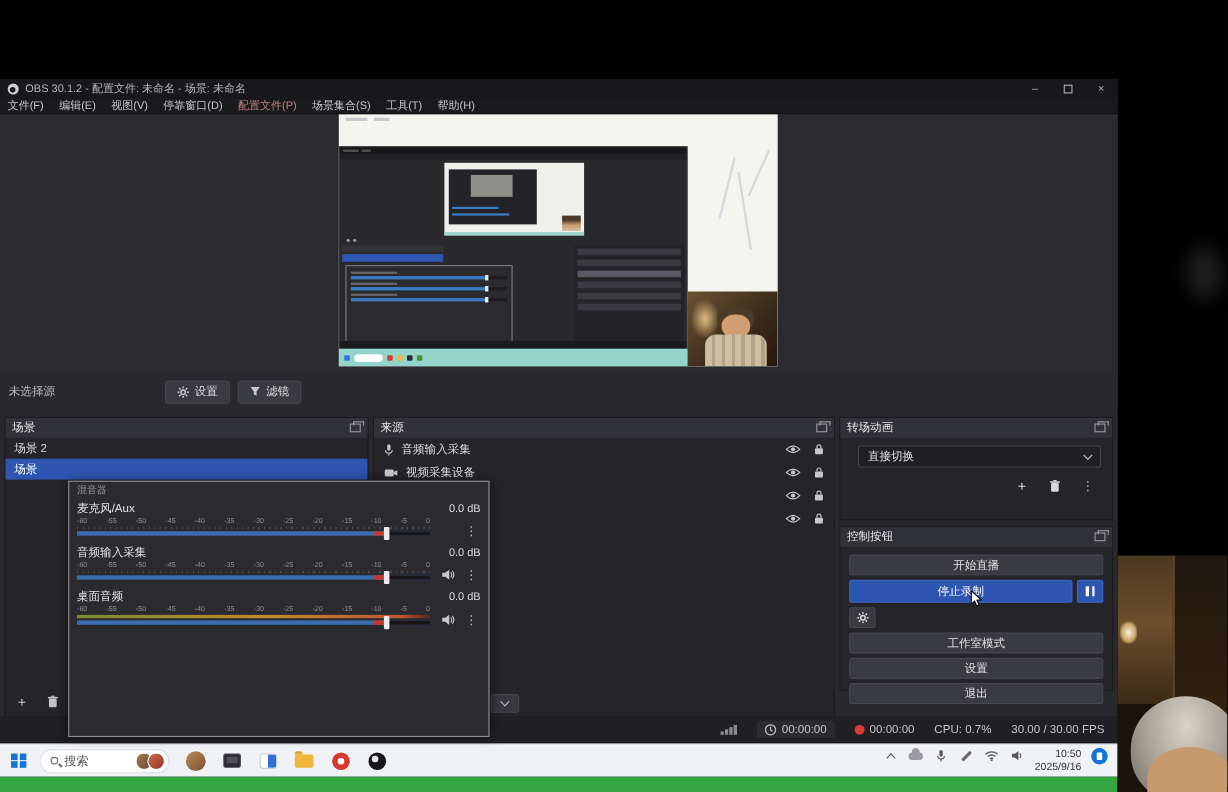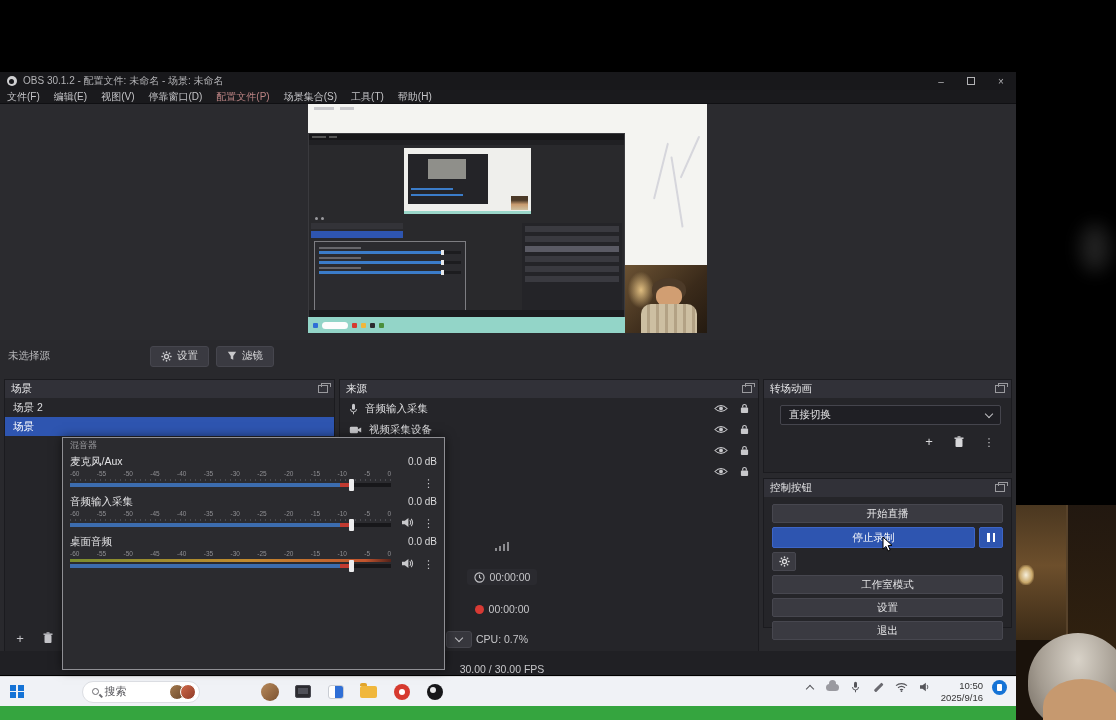--- a/index.html
+++ b/index.html
@@ -113,41 +113,41 @@
   .mx-meter.active{height:3px;background:linear-gradient(90deg,#7a8c2e,#c28a2e 55%,#c2542e 92%,#55231a);}
   .mx-slider{position:relative;height:4px;margin:1px 0 3px;background:#3c6cae;}
   .mx-slider .dark{position:absolute;left:88%;right:0;top:0;bottom:0;background:#17171a;}
   .mx-slider .peak{position:absolute;left:84%;width:4%;top:0;bottom:0;background:#c13a30;}
   .mx-slider .handle{position:absolute;left:87%;top:-4px;width:5px;height:12px;background:#ececee;border-radius:1px;}
   .mx-icons{flex:0 0 46px;display:flex;align-items:flex-end;justify-content:flex-end;gap:9px;padding:0 3px 2px 6px;}
   .kebab{color:#c8c8cb;font-size:11px;line-height:10px;}
 
   
   .statusbar{position:absolute;left:0;top:579px;width:100%;height:24px;background:#202024;display:flex;
-             align-items:center;justify-content:flex-end;gap:18px;padding-right:12px;font-size:10.5px;color:#c6c6c9;flex-direction:column;}
+             align-items:center;justify-content:flex-end;gap:18px;padding-right:12px;font-size:10.5px;color:#c6c6c9;}
   .sig{display:flex;align-items:flex-end;gap:1.5px;}
   .sig i{display:block;width:2.5px;background:#8a8a8e;}
   .chip{display:flex;align-items:center;gap:5px;background:#2a2a2f;border-radius:3px;padding:2px 7px;}
   .rec-dot{width:9px;height:9px;border-radius:50%;background:#d83a34;}
   .stat-item{display:flex;align-items:center;gap:5px;}
 
   
   .smudge{position:absolute;left:1080px;top:224px;width:30px;height:48px;background:#343434;border-radius:50%;
           filter:blur(9px);opacity:.65;}
   .webcam{position:absolute;left:1016px;top:505px;width:100px;height:215px;background:#1a120b;overflow:hidden;z-index:5;}
   .wc-left{position:absolute;left:0;top:0;width:52px;height:135px;background:linear-gradient(180deg,#4a3720,#6d4f2c 45%,#3a2a16);}
   .wc-right{position:absolute;right:0;top:0;width:50px;height:160px;background:linear-gradient(180deg,#221810,#32220f);border-left:2px solid #57422a;}
   .wc-lamp{position:absolute;left:2px;top:60px;width:16px;height:20px;background:radial-gradient(#f6eeda,#c9a86a 55%,rgba(0,0,0,0) 78%);}
   .wc-hair{position:absolute;left:12px;top:128px;width:100px;height:96px;border-radius:50% 50% 45% 45%;
            background:radial-gradient(ellipse at 50% 28%,#d8d2c8,#a39b90 58%,#6e665c);}
   .wc-face{position:absolute;left:27px;top:174px;width:78px;height:55px;border-radius:50% 50% 0 0;background:#c6996f;}
 
   
   .taskbar{position:absolute;left:0;top:676px;width:1016px;height:30px;background:#f0f2f6;border-top:1px solid #d9dadd;
-           display:flex;align-items:center;z-index:4;gap:46px;}
+           display:flex;align-items:center;z-index:4;}
   .tb-start{margin-left:10px;display:grid;grid-template-columns:6px 6px;grid-gap:1.5px;}
   .tb-start i{display:block;width:6px;height:6px;background:#1573d6;}
   .tb-search{margin-left:12px;width:118px;height:22px;background:#fff;border:1px solid #dcdee3;border-radius:11px;
              display:flex;align-items:center;padding:0 3px 0 9px;gap:6px;}
   .search-glyph{width:7px;height:7px;border:1.5px solid #6b6b70;border-radius:50%;position:relative;}
   .search-glyph::after{content:"";position:absolute;left:6px;top:6px;width:4px;height:1.5px;background:#6b6b70;transform:rotate(45deg);}
   .tb-search span{font-size:11px;color:#55555a;}
   .sr-avatars{margin-left:auto;display:flex;}
   .sr-avatars i{display:block;width:16px;height:16px;border-radius:50%;border:1px solid #fff;}
   .sr-avatars i:first-child{background:linear-gradient(135deg,#a47a4e,#6d4a2c);}

